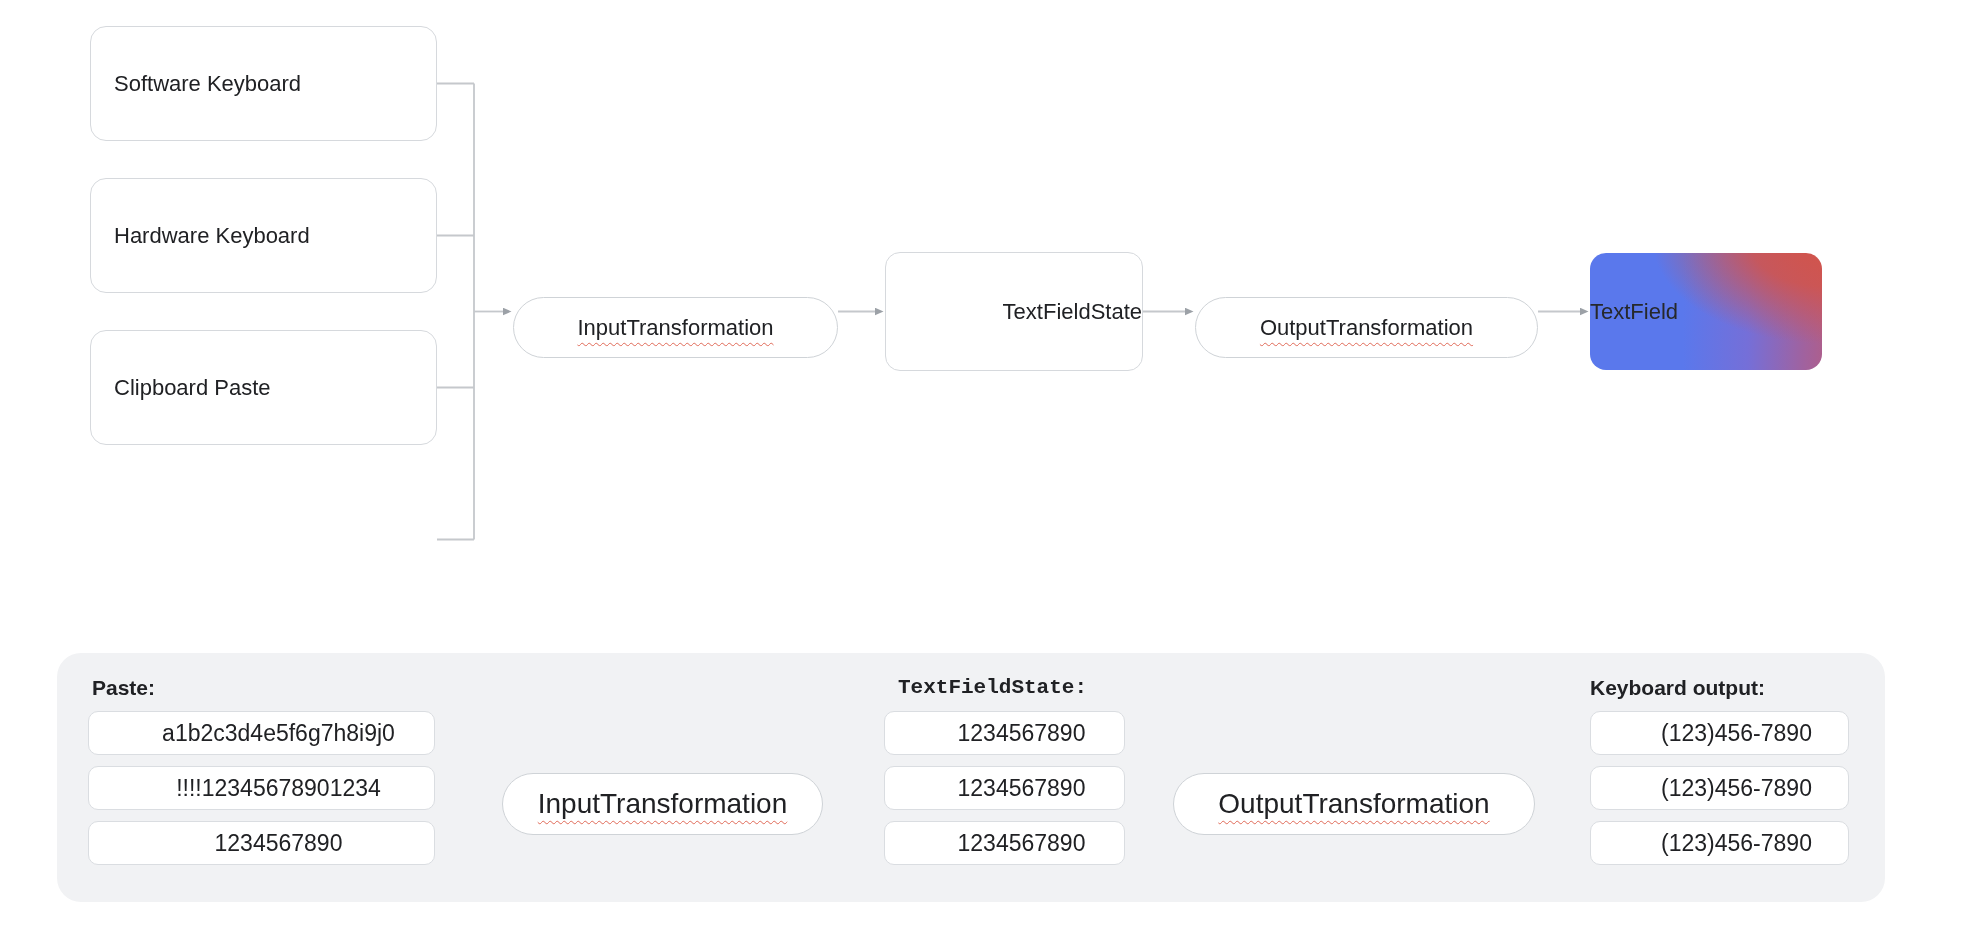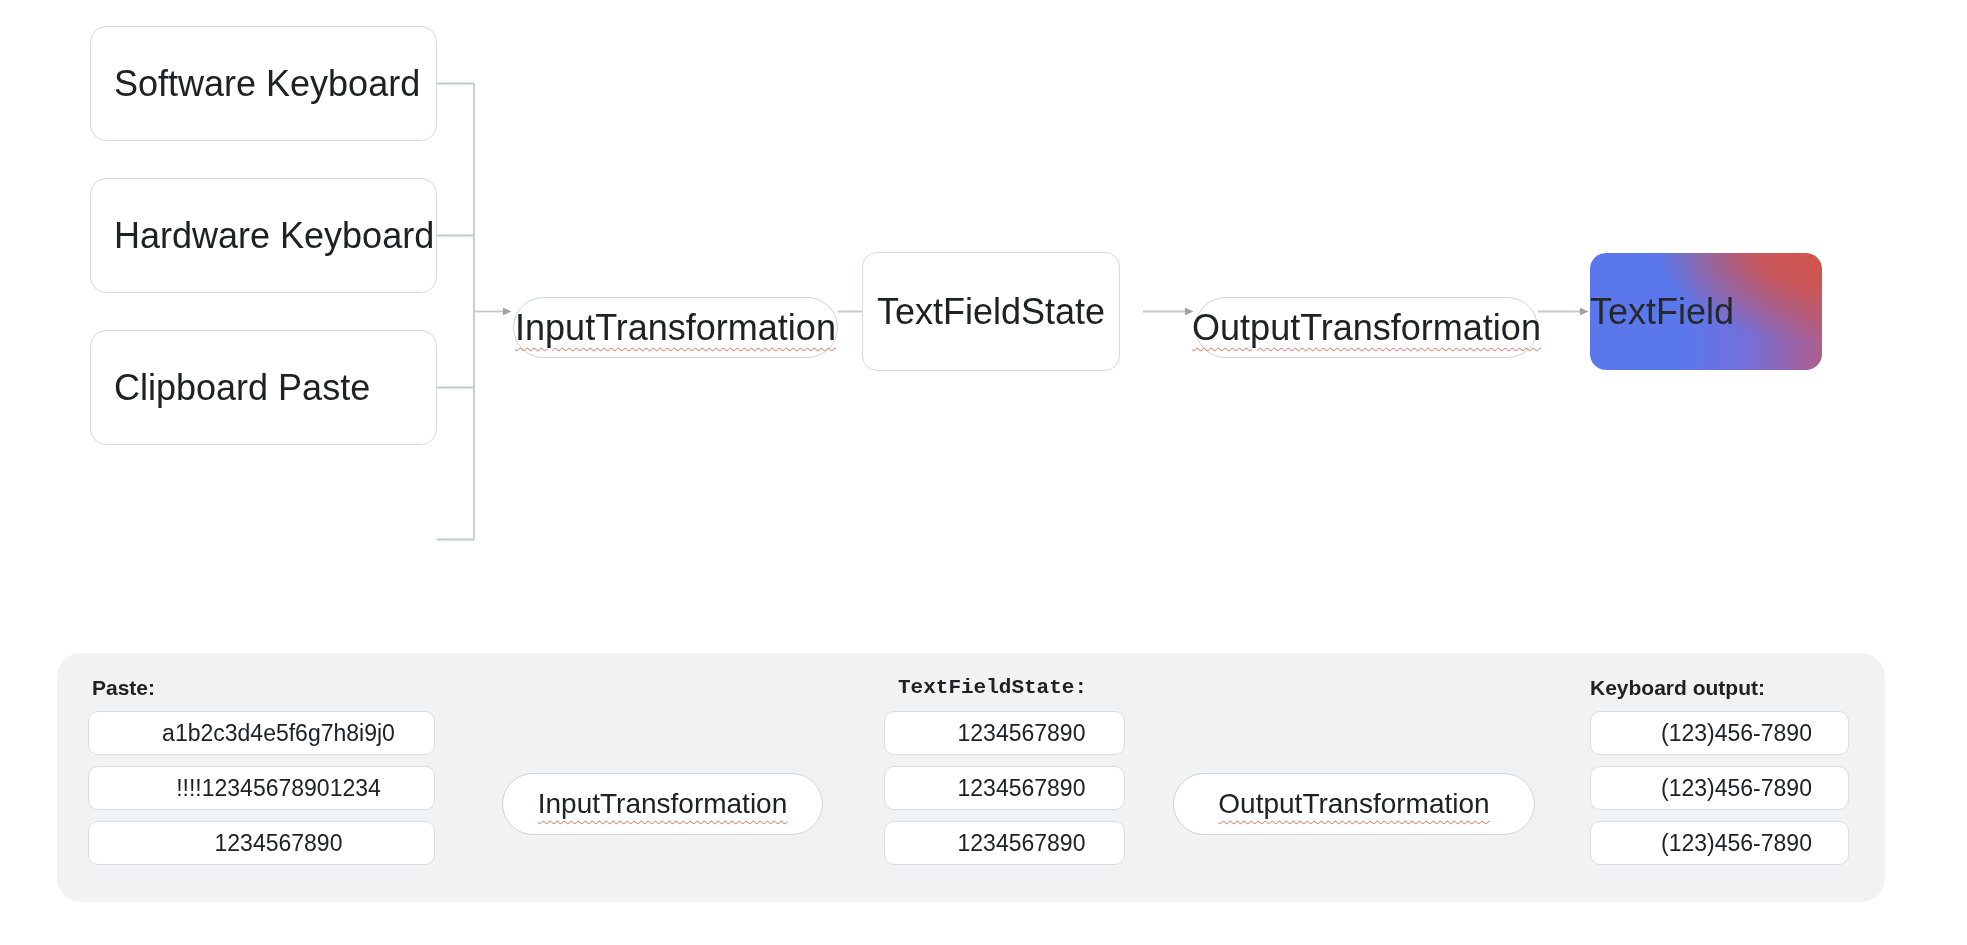--- a/index.html
+++ b/index.html
@@ -6,42 +6,42 @@
   .canvas{
     position:relative;width:1967px;height:945px;background:#ffffff;overflow:hidden;
     font-family:"Liberation Sans","DejaVu Sans",sans-serif;color:#202124;
   }
   .conn{position:absolute;left:0;top:0;pointer-events:none;}
 
   
   .node{
     position:absolute;box-sizing:border-box;background:#fff;
     border:1.5px solid #D6D9DD;display:flex;align-items:center;
-    font-size:36px;color:#202124;
+    font-size:22px;color:#202124;
   }
   
   .src{left:90px;width:347px;height:115px;border-radius:16px;padding-left:23px;}
   .src0{top:26px}.src1{top:178px}.src2{top:330px}.src3{top:482px}
 
   
   .pill{border-radius:33px;justify-content:center;border-color:#CFD3D7;margin-top:16px;}
   .pill-input-top{left:513px;top:281px;width:325px;height:61px;}
   .pill-output-top{left:1195px;top:281px;width:343px;height:61px;}
   .pill-input-bot{left:502px;top:757px;width:321px;height:62px;font-size:28px;}
   .pill-output-bot{left:1173px;top:757px;width:362px;height:62px;font-size:28px;}
 
   .squiggle{
     text-decoration-line:underline;
     text-decoration-style:wavy;
     text-decoration-color:#E06A58;
     text-decoration-thickness:1px;
     text-underline-offset:7px;
   }
 
-  .rect-state{left:862px;top:252px;width:258px;height:119px;border-radius:15px;justify-content:center;}
+  .rect-state{left:885px;top:252px;width:258px;height:119px;border-radius:15px;justify-content:flex-end;}
 
   .grad-textfield{
     left:1590px;top:253px;width:232px;height:117px;border-radius:16px;border:none;
     justify-content:flex-start;color:#26282B;
     background:
       radial-gradient(150% 175% at 102% -10%, #D2544A 0%, rgba(210,84,74,0.85) 22%, rgba(210,84,74,0) 50%),
       linear-gradient(90deg,#5A78EC 40%, #756FD8 68%, #A0629F 92%, #AC5F8E 100%);
   }
 
   

